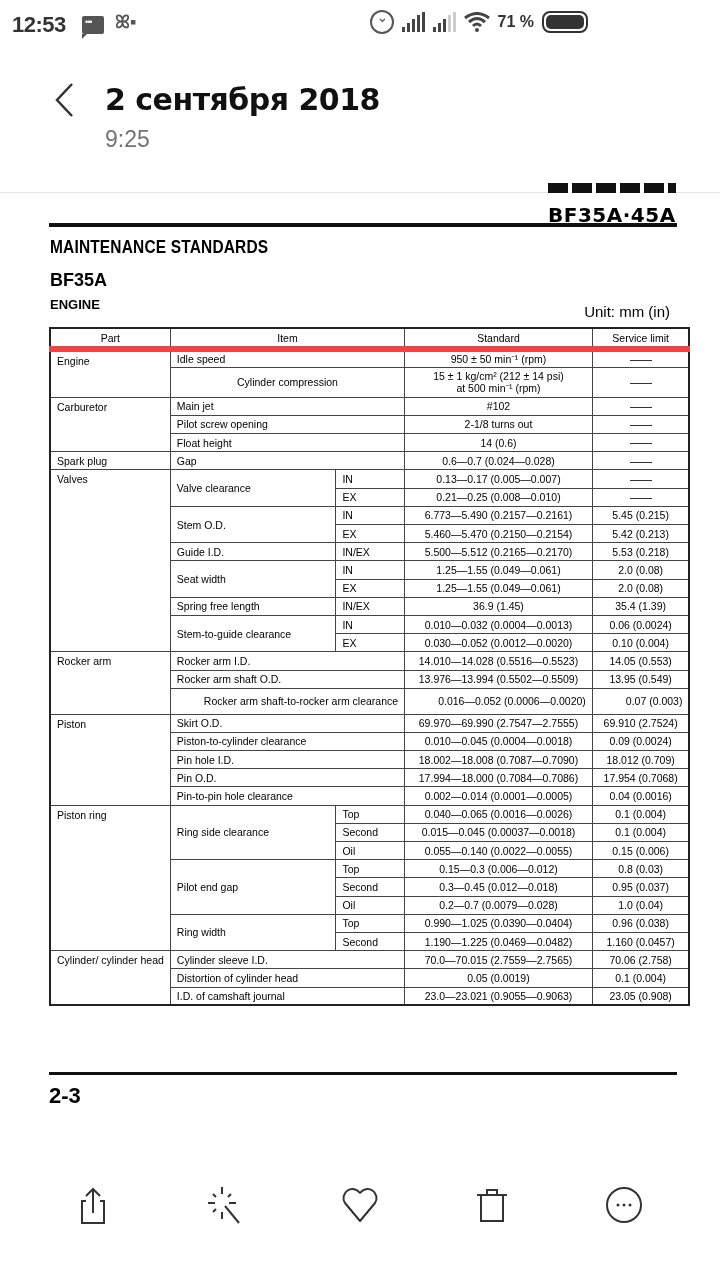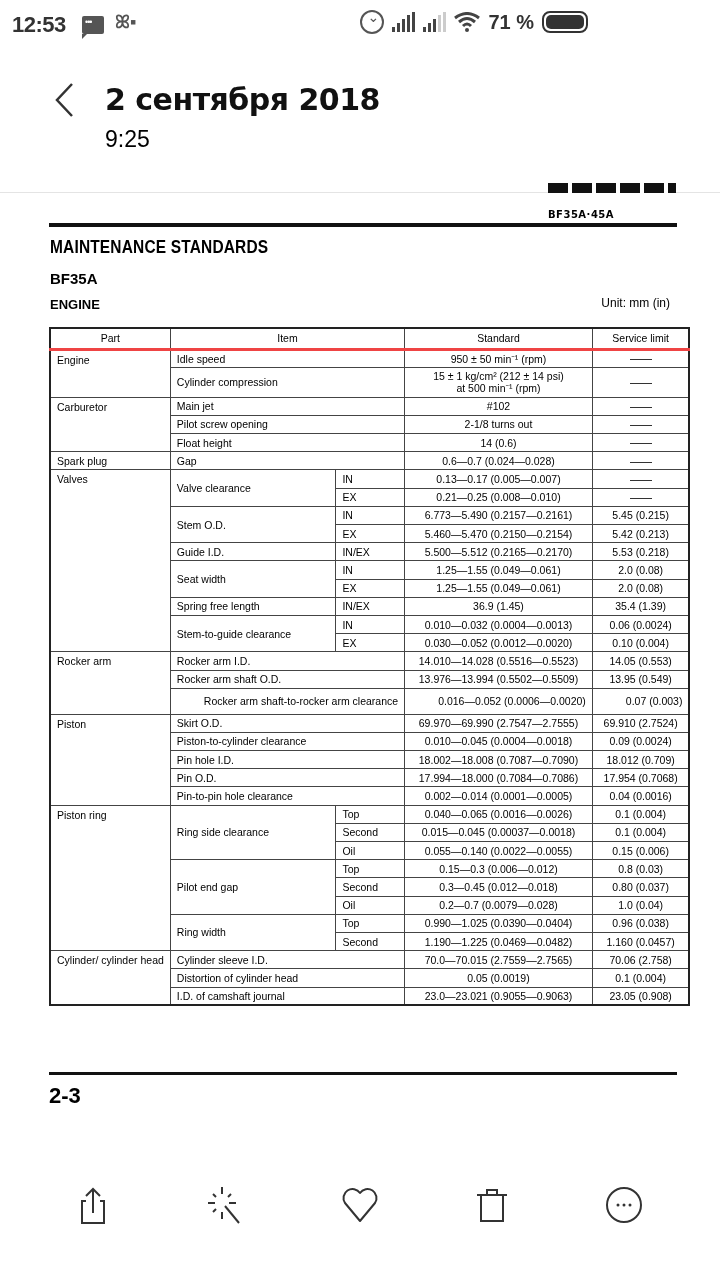--- a/index.html
+++ b/index.html
@@ -12,50 +12,50 @@
   .sb-msg { position: absolute; left: 82px; top: 16px; width: 22px; height: 18px; background: #555; border-radius: 2px; }
   .sb-msg::after { content: "•••"; position: absolute; left: 3px; top: 1px; font-size: 9px; color: #fff; letter-spacing: -1px; }
   .sb-msg::before { content: ""; position: absolute; left: 0; bottom: -5px; border-left: 5px solid #555; border-bottom: 5px solid transparent; }
   .sb-ok { position: absolute; left: 115px; top: 12px; font-size: 18px; color: #555; font-weight: bold; }
   .sb-right { position: absolute; right: 12px; top: 10px; display: flex; align-items: center; gap: 8px; color: #333; }
   .sb-alarm { width: 24px; height: 24px; border: 2px solid #555; border-radius: 50%; position: relative; }
   .sb-alarm::after { content: "⌄"; position: absolute; left: 5px; top: -3px; font-size: 14px; color: #555; }
   .sig { display: flex; align-items: flex-end; gap: 2px; height: 20px; }
   .sig span { width: 3px; background: #444; display: block; }
   .sig.weak span.off { background: #ccc; }
-  .sb-batt-text { font-size: 20px; font-weight: bold; color: #333; }
+  .sb-batt-text { font-size: 16px; font-weight: bold; color: #333; }
   .sb-batt { width: 46px; height: 22px; border: 2px solid #333; border-radius: 8px; padding: 2px; }
   .sb-batt div { width: 100%; height: 100%; background: #333; border-radius: 5px; }
 
   
   .back { position: absolute; left: 50px; top: 80px; width: 30px; height: 40px; }
   .title { position: absolute; left: 105px; top: 82px; font-size: 30px; font-weight: bold; color: #111; font-family: "DejaVu Sans", sans-serif; letter-spacing: -0.5px; }
-  .subtitle { position: absolute; left: 105px; top: 126px; font-size: 23px; color: #000000; }
+  .subtitle { position: absolute; left: 105px; top: 126px; font-size: 23px; color: #737373; }
   .header-divider { position: absolute; left: 0; top: 192px; width: 720px; height: 1px; background: #e4e4e4; }
 
   
   .brand-logo { position: absolute; left: 548px; top: 183px; width: 128px; height: 10px; background: repeating-linear-gradient(90deg,#111 0 20px,#fff 20px 24px); }
-  .model { position: absolute; left: 548px; top: 209px; font-size: 10px; font-weight: bold; letter-spacing: 0.5px; font-family: "DejaVu Sans", sans-serif; }
+  .model { position: absolute; left: 548px; top: 203px; font-size: 20px; font-weight: bold; letter-spacing: 0.5px; font-family: "DejaVu Sans", sans-serif; }
   .rule-top { position: absolute; left: 49px; top: 223px; width: 628px; height: 4px; background: #111; }
   .doc-title { position: absolute; left: 50px; top: 237px; font-size: 18px; font-weight: bold; transform: scaleX(0.86); transform-origin: left; letter-spacing: 0.2px; }
-  .doc-model { position: absolute; left: 50px; top: 270px; font-size: 15px; font-weight: bold; }
+  .doc-model { position: absolute; left: 50px; top: 270px; font-size: 18px; font-weight: bold; }
   .doc-section { position: absolute; left: 50px; top: 297px; font-size: 13px; font-weight: bold; }
-  .doc-unit { position: absolute; right: 50px; top: 296px; font-size: 12px; }
+  .doc-unit { position: absolute; right: 50px; top: 303px; font-size: 15px; }
 
   table.spec { position: absolute; left: 49px; top: 327px; width: 628px; border-collapse: collapse; font-size: 10.5px; border: 2px solid #222; }
   table.spec td { border: 1px solid #444; padding: 0 6px; height: 18.2px; line-height: 12px; vertical-align: middle; white-space: nowrap; }
-  table.spec tr.head td { text-align: center; height: 21px; border-bottom: 3px solid #ef4444; }
+  table.spec tr.head td { text-align: center; height: 21px; border-bottom: 6px solid #ef4444; }
   td.part { vertical-align: top !important; padding-top: 3px !important; width: 99px; }
   td.item { width: 135px; }
   td.sub { width: 56px; }
   td.std { text-align: center; width: 220px; }
   td.lim { text-align: center; }
   td.wrap { white-space: normal; }
   .dash { display: inline-block; width: 22px; height: 1px; background: #333; vertical-align: middle; }
-  tr.tall td { height: 30px; }
+  tr.tall td { height: 30px; text-align: center; }
   tr.tall2 td { height: 26px; padding-left: 33px; }
 
   .rule-bottom { position: absolute; left: 49px; top: 1072px; width: 628px; height: 3px; background: #111; }
   .page-num { position: absolute; left: 49px; top: 1083px; font-size: 22px; font-weight: bold; }
 
   
   .toolbar { position: absolute; left: 0; top: 1180px; width: 720px; height: 70px; }
   .tb-btn { position: absolute; top: 0; width: 50px; height: 50px; display: flex; align-items: center; justify-content: center; }
   .tb-btn svg { width: 40px; height: 40px; }
 </style>
@@ -331,21 +331,21 @@
           <td class="std">
             <div>0.15—0.3 (0.006—0.012)</div>
           </td>
           <td class="lim">0.8 (0.03)</td>
         </tr>
         <tr>
           <td class="sub">Second</td>
           <td class="std">
             <div>0.3—0.45 (0.012—0.018)</div>
           </td>
-          <td class="lim">0.80 (0.037)</td>
+          <td class="lim">0.95 (0.037)</td>
         </tr>
         <tr>
           <td class="sub">Oil</td>
           <td class="std">
             <div>0.2—0.7 (0.0079—0.028)</div>
           </td>
           <td class="lim">1.0 (0.04)</td>
         </tr>
         <tr>
           <td class="item" rowspan="2">Ring width</td>

